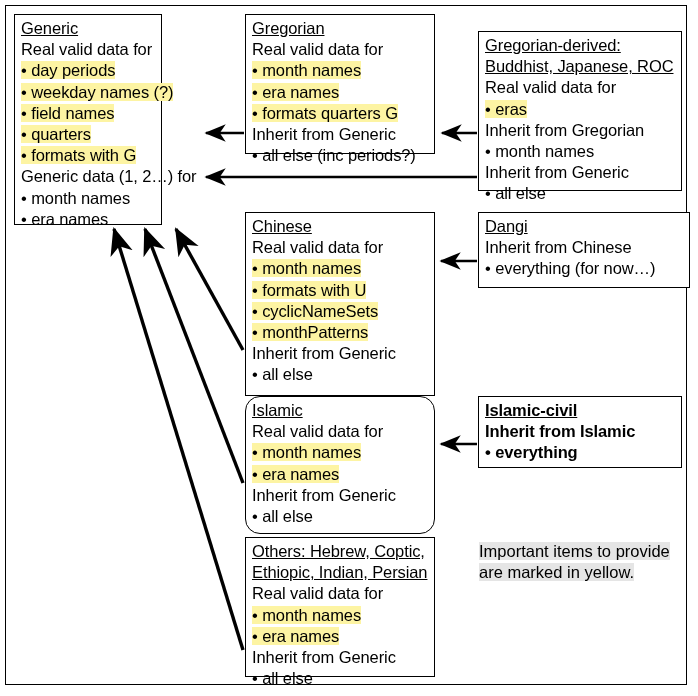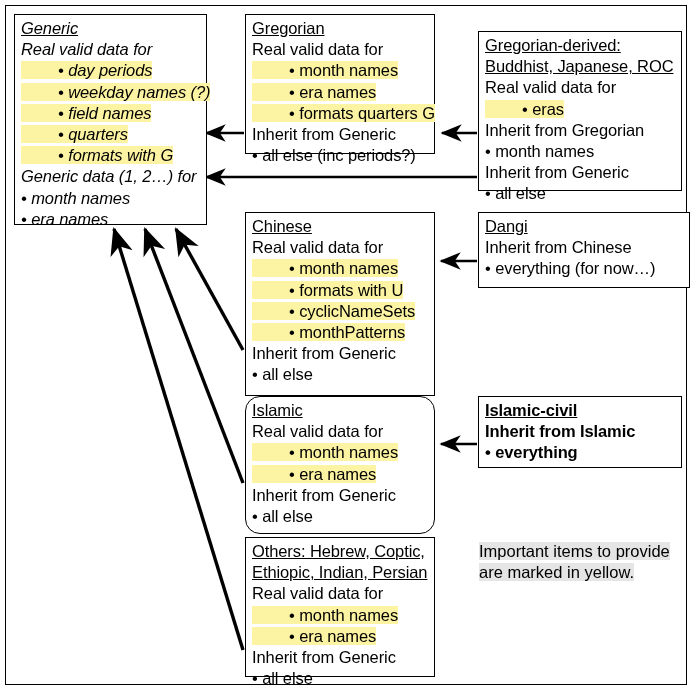--- a/index.html
+++ b/index.html
@@ -35,21 +35,20 @@
   }
   .line {
     font-size: 16.5px;
     line-height: 21.2px;
     color: #000000;
     white-space: nowrap;
     letter-spacing: -0.1px;
   }
   .hl > .ink {
     background: #fdf4a3;
-    padding-left: 37px;
   }
   .ttl {
     text-decoration: underline;
     text-underline-offset: 1px;
   }
   .note {
     position: absolute;
     font-size: 16.5px;
     line-height: 21.2px;
     color: #000000;
@@ -107,21 +106,21 @@
 
     <g>
       <line x1="243" y1="483" x2="145" y2="229" stroke="#000000" stroke-width="3.4" marker-end="url(#ah)"></line>
     </g>
 
     <g>
       <line x1="243" y1="650" x2="114" y2="229" stroke="#000000" stroke-width="3.4" marker-end="url(#ah)"></line>
     </g>
   </svg>
 
-  <div class="box" style="left:14px; top:14px; width:193px; height:211px;font-style:italic;">
+  <div class="box" style="left:14px; top:14px; width:148px; height:211px;">
     <div class="line ttl"><span class="ink">Generic</span></div>
     <div class="line"><span class="ink">Real valid data for</span></div>
     <div class="line hl"><span class="ink">• day periods</span></div>
     <div class="line hl"><span class="ink">• weekday names (?)</span></div>
     <div class="line hl"><span class="ink">• field names</span></div>
     <div class="line hl"><span class="ink">• quarters</span></div>
     <div class="line hl"><span class="ink">• formats with G</span></div>
     <div class="line"><span class="ink">Generic data (1, 2…) for</span></div>
     <div class="line"><span class="ink">• month names</span></div>
     <div class="line"><span class="ink">• era names</span></div>

